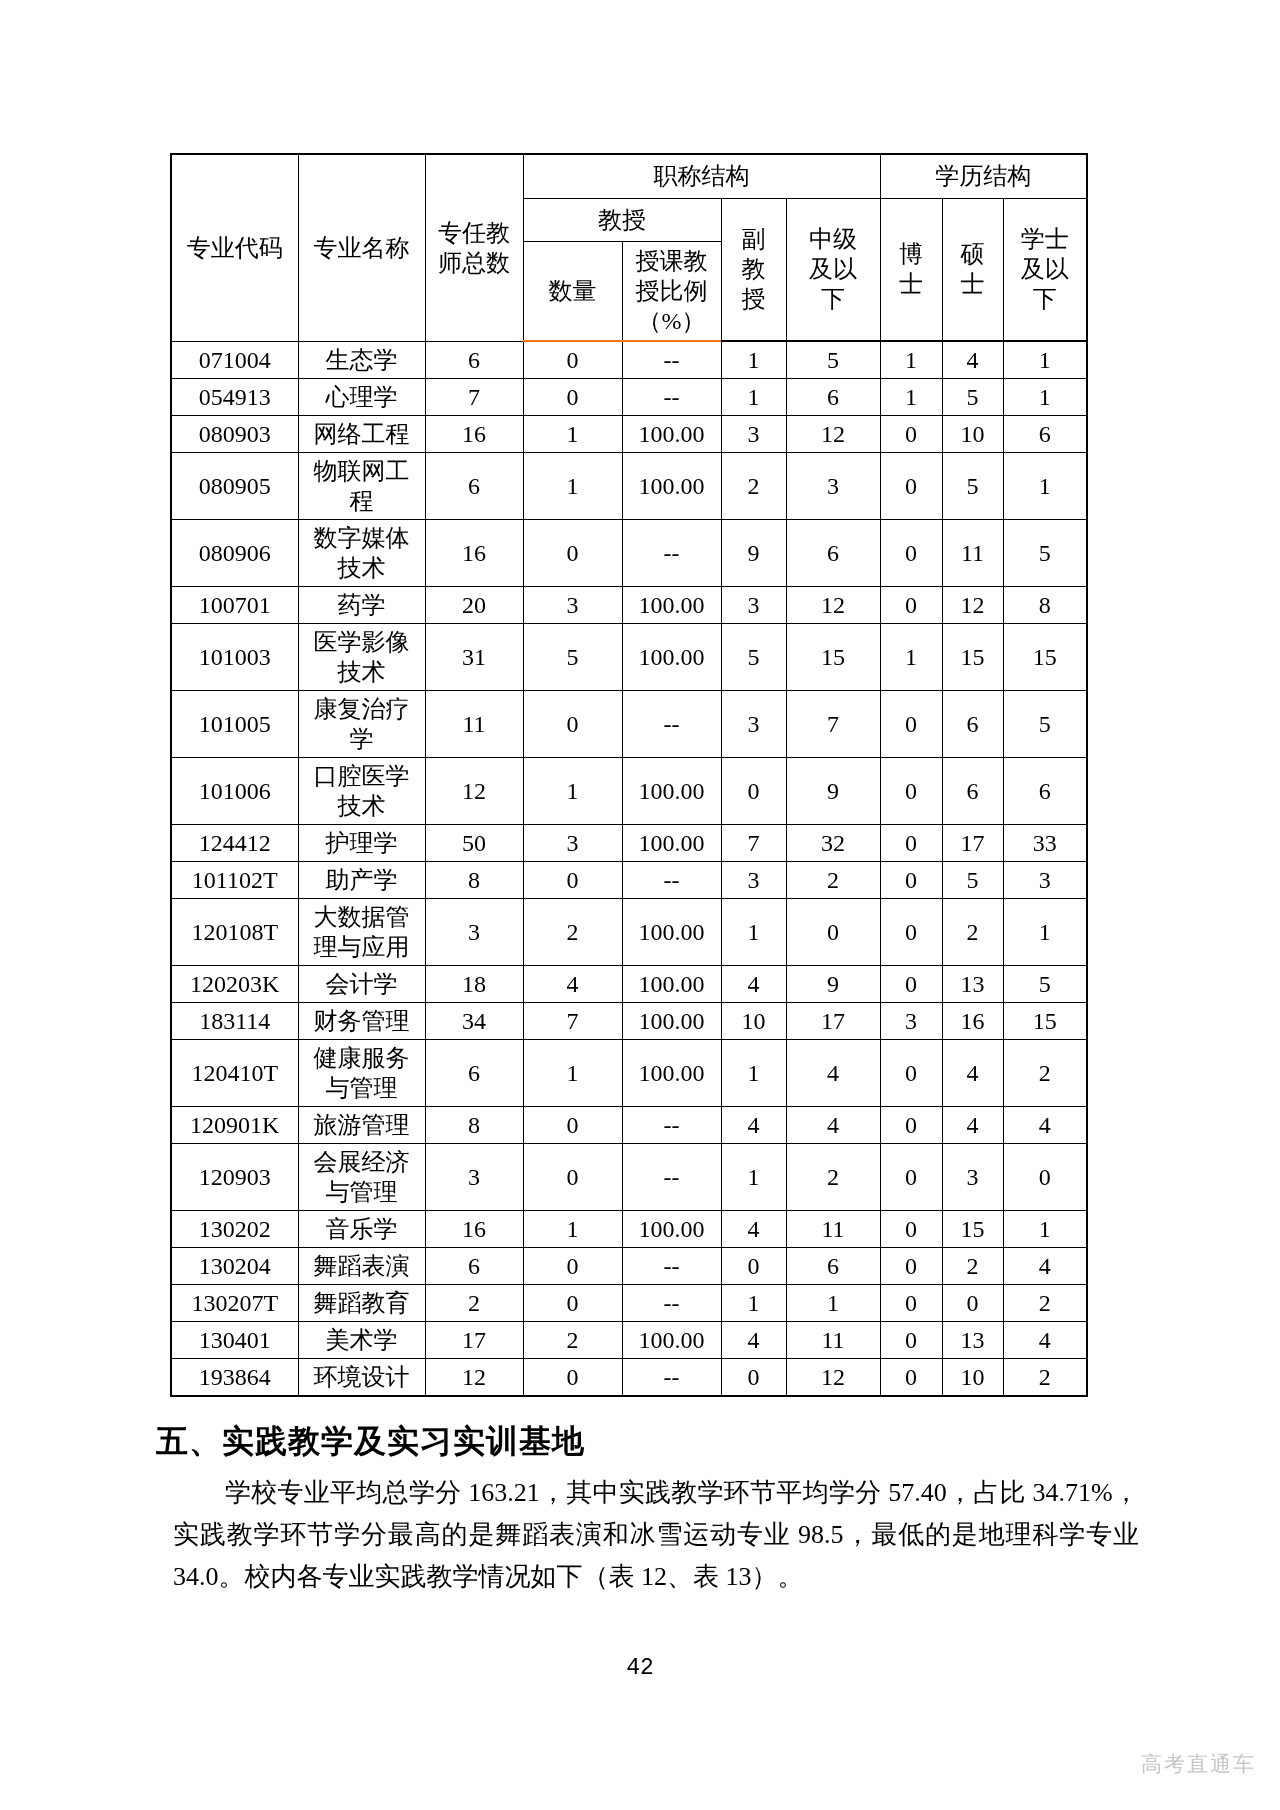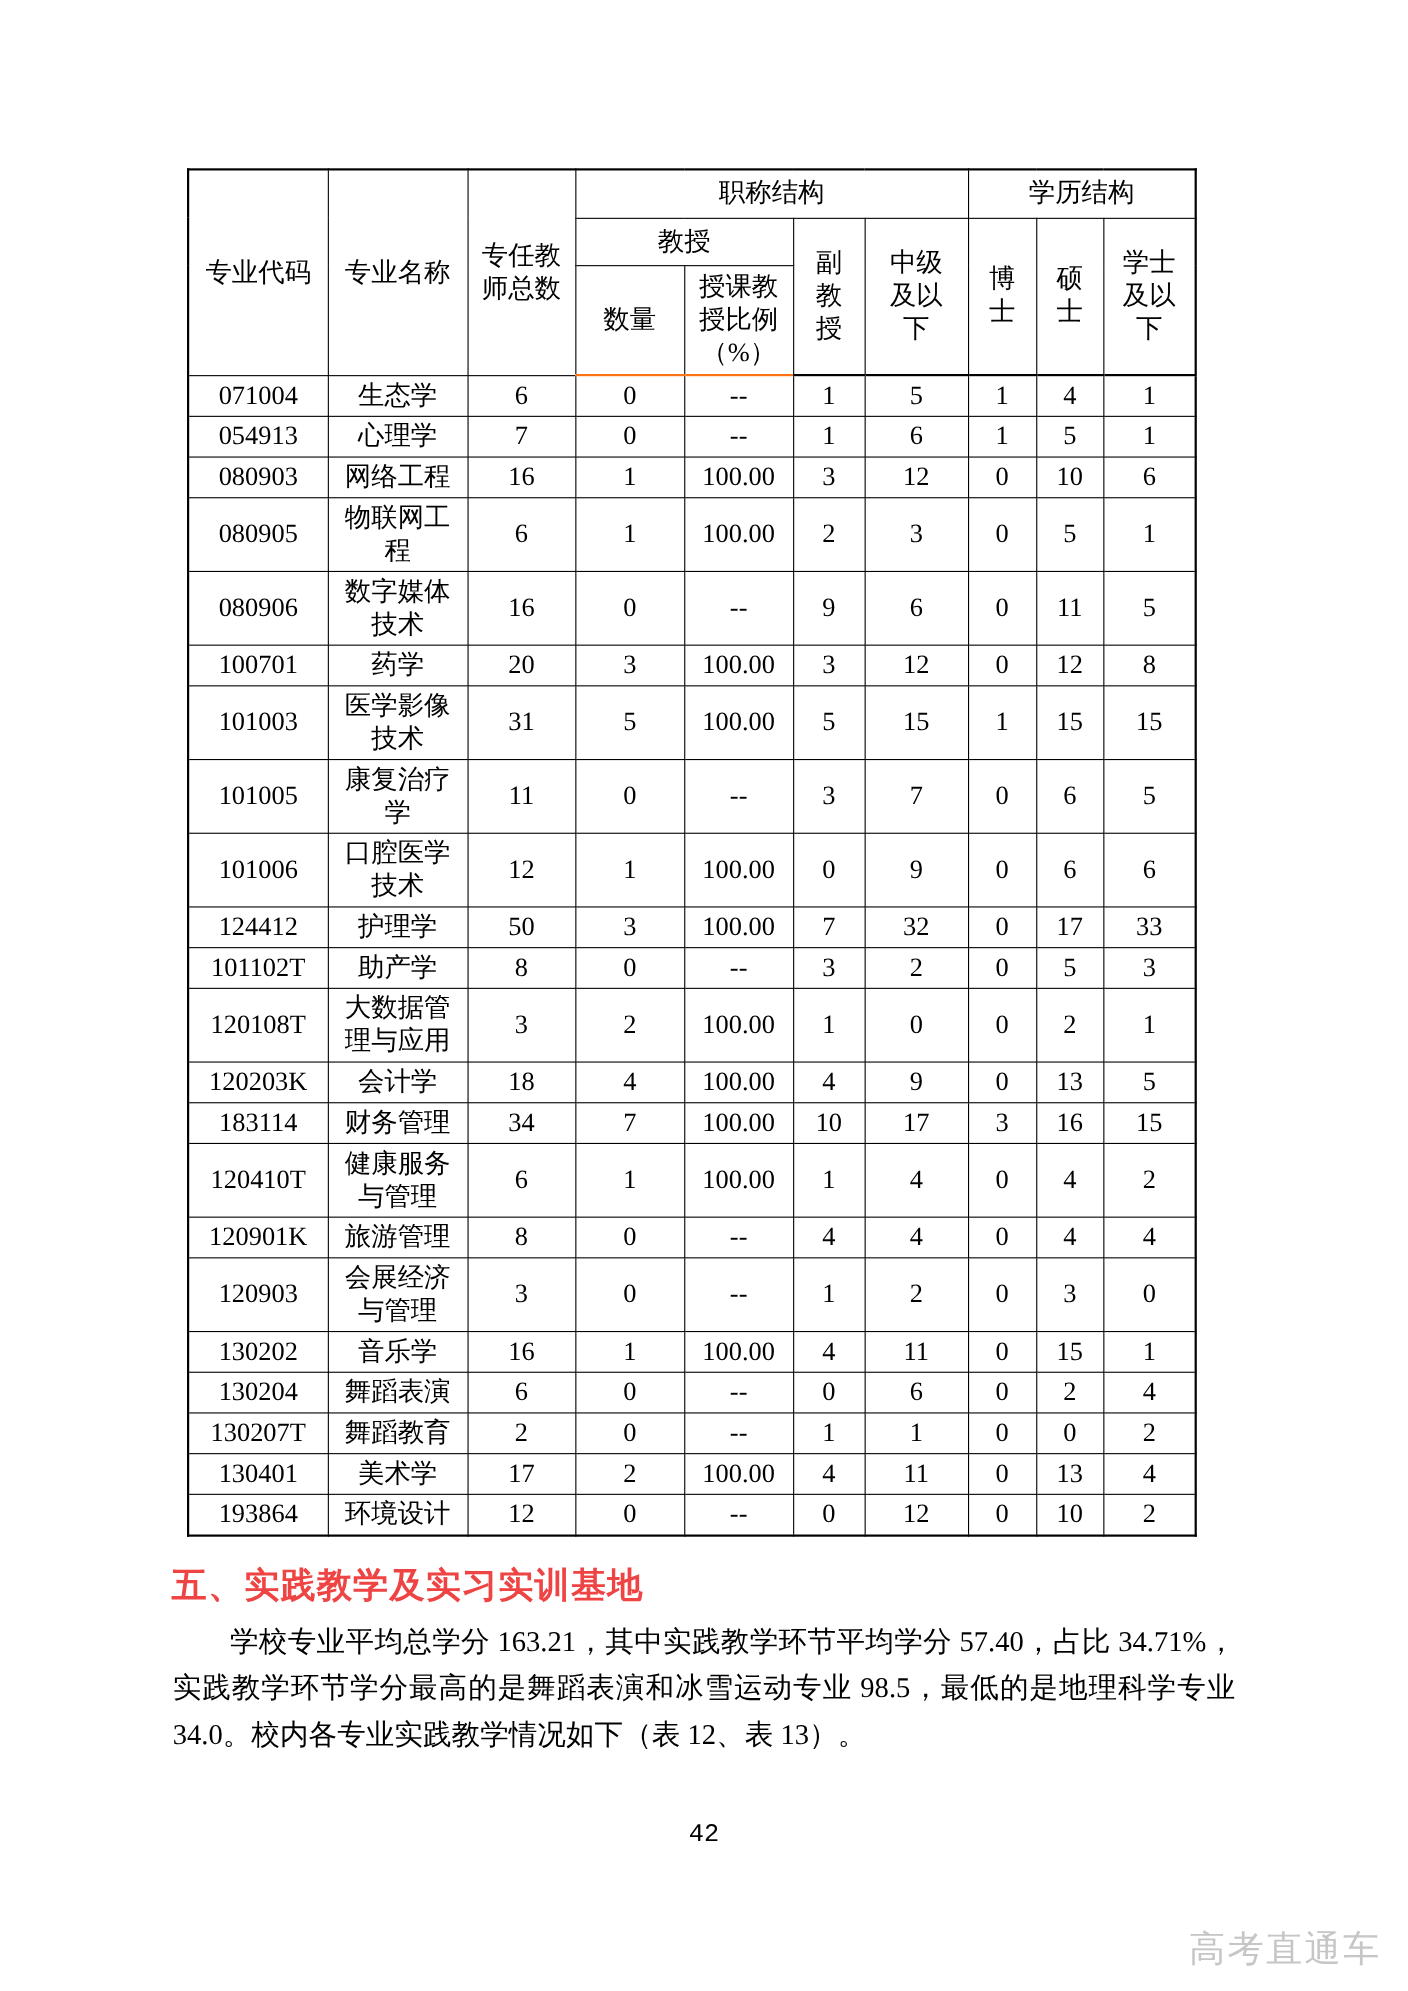--- a/index.html
+++ b/index.html
@@ -41,25 +41,25 @@
   thead tr.h2 th[rowspan] { border-bottom: 2px solid #000; }
   tbody tr { height: 36px; }
   .section-heading {
     position: absolute;
     left: 156px;
     top: 1420px;
     font-family: "Liberation Sans", "DejaVu Sans", sans-serif;
     font-weight: bold;
     font-size: 32px;
     letter-spacing: 1px;
-    color: #ef4444;
+    color: #000000;
   }
   .section-paragraph {
     position: absolute;
-    left: 157px;
+    left: 173px;
     top: 1472px;
     width: 966px;
     font-size: 26px;
     line-height: 42px;
     text-align: justify;
     text-indent: 2em;
     color: #000;
   }
   .table-caption {
     position: absolute;
@@ -78,21 +78,21 @@
     text-align: center;
     font-size: 23px;
     color: #000;
     font-family: Liberation Mono, monospace;
   }
   .watermark {
     position: absolute;
     right: 24px;
     top: 1750px;
     font-family: "Liberation Sans", "DejaVu Sans", sans-serif;
-    font-size: 33px;
+    font-size: 21px;
     letter-spacing: 2px;
     color: #c6c6c6;
   }
 </style>
 </head>
 <body>
 
 <div class="page">
 
   <table class="fac-table">

